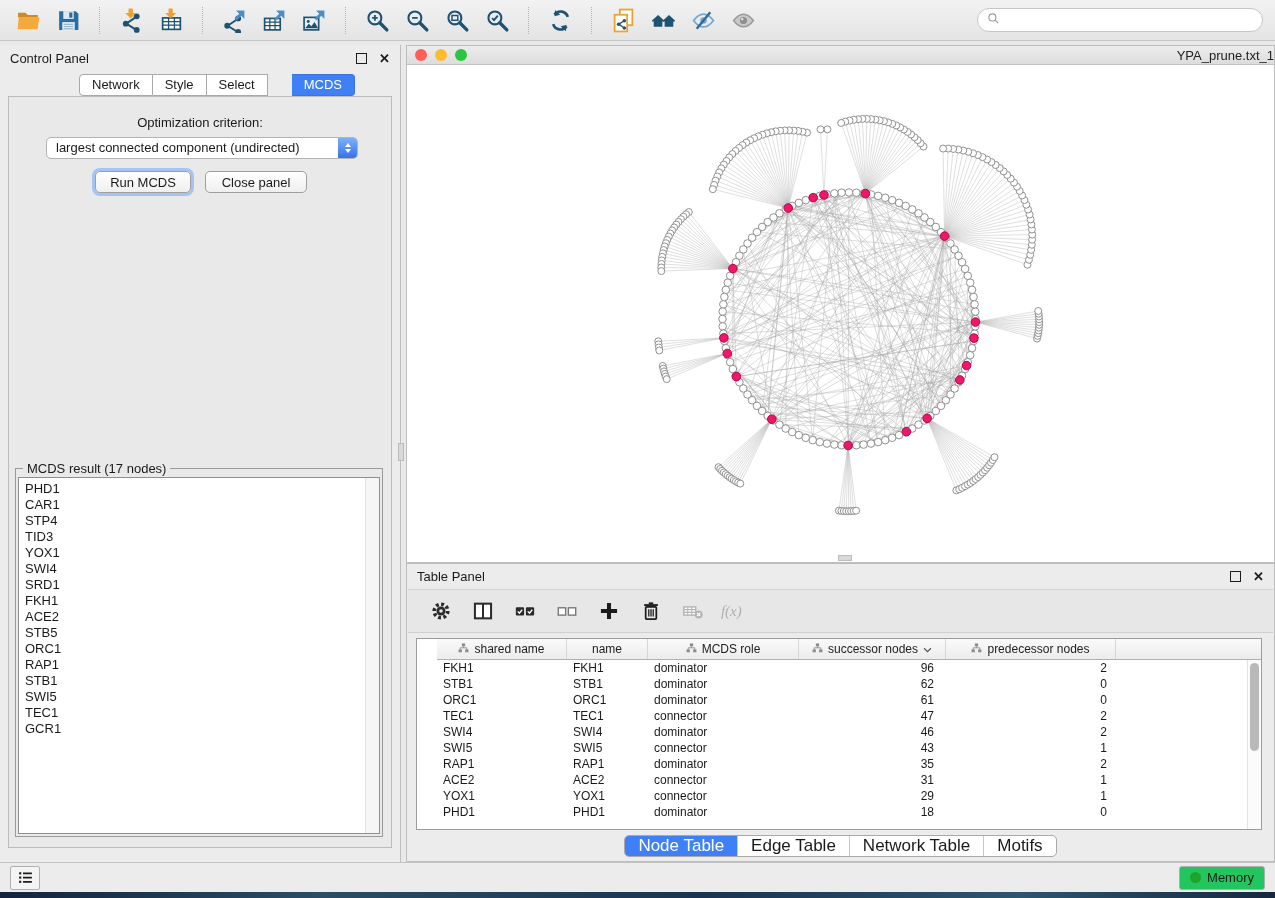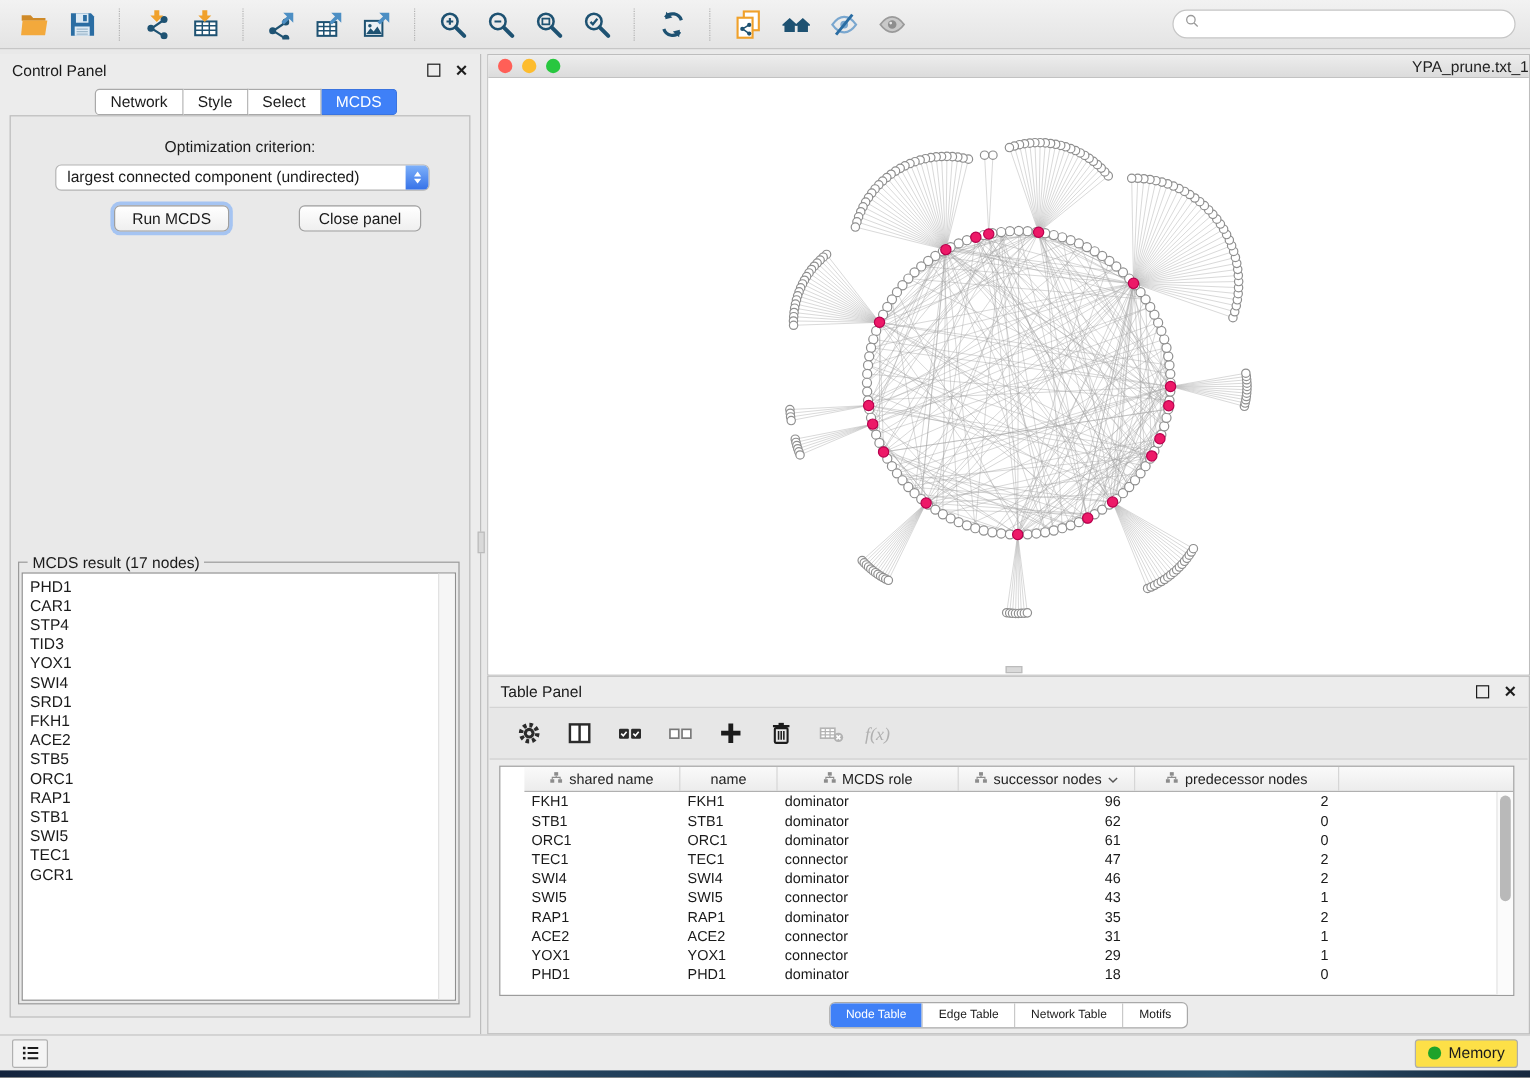--- a/index.html
+++ b/index.html
@@ -22,38 +22,38 @@
   .control-panel{position:absolute;left:0;top:45px;width:401px;height:817px;background:#ececec;
                  border-right:1px solid #bdbdbd;box-sizing:border-box;}
   .panel-title-row{height:26px;display:flex;align-items:center;padding:0 10px;font-size:13px;}
   .win-btns{margin-left:auto;display:flex;gap:12px;align-items:center;}
   .float-btn{width:9px;height:9px;border:1.5px solid #1c1c1c;background:transparent;}
   .close-btn{font-size:13px;font-weight:700;line-height:1;color:#1c1c1c;}
   .cp-tabs{position:absolute;left:79px;top:29px;display:flex;}
   .tab{height:20px;line-height:20px;padding:0 12px;font-size:13px;background:#fff;
        border:1px solid #a9a9a9;border-left:none;}
   .tab:first-child{border-left:1px solid #a9a9a9;border-radius:4px 0 0 4px;}
-  .tab:last-child{border-radius:0 4px 4px 0;}
+  .tab:last-child{border-radius:0 4px 4px 0;margin-left:24px;}
   .tab.active{background:#3f80f7;color:#fff;border-color:#3a74e0;}
   .cp-content{position:absolute;left:8px;top:51px;width:384px;height:752px;box-sizing:border-box;
               background:#e9e9e9;border:1px solid #bcbcbc;}
   .opt-label{position:absolute;top:18px;width:100%;text-align:center;font-size:13px;}
   .combo{position:absolute;left:37px;top:40px;width:312px;height:22px;background:#fff;
          border:1px solid #b3b3b3;border-radius:5px;font-size:13px;line-height:20px;
          padding-left:9px;box-sizing:border-box;}
   .combo-cap{position:absolute;right:0px;top:0px;bottom:0px;width:19px;border-radius:0 4px 4px 0;
              background:linear-gradient(#7db0fa,#3672e8);display:flex;flex-direction:column;
              align-items:center;justify-content:center;gap:2px;}
   .chev{width:0;height:0;border-left:3.5px solid transparent;border-right:3.5px solid transparent;}
   .chev.up{border-bottom:4px solid #fff;}
   .chev.down{border-top:4px solid #fff;}
   .btn{position:absolute;height:22px;background:linear-gradient(#ffffff,#efefef);border:1px solid #9f9f9f;
        border-radius:5px;font-size:13px;display:flex;align-items:center;justify-content:center;box-sizing:border-box;}
   #run-btn{left:86px;top:74px;width:96px;box-shadow:0 0 0 3px rgba(110,165,250,.55);}
-  #closep-btn{left:196px;top:74px;width:102px;margin-left:44px;}
+  #closep-btn{left:196px;top:74px;width:102px;}
   .result-group{position:absolute;left:6px;right:8px;top:371px;bottom:10px;border:1px solid #9a9a9a;}
   .result-title{position:absolute;top:-8px;left:7px;background:#e9e9e9;padding:0 4px;font-size:13px;}
   .result-list{position:absolute;left:2px;right:2px;top:8px;bottom:2px;background:#fff;
                border:1px solid #8f8f8f;font-size:13px;overflow:hidden;}
   .result-items{padding-top:3px;}
   .list-item{height:16px;line-height:16px;padding-left:6px;}
   .result-scroll{position:absolute;top:0;bottom:0;right:0;width:13px;background:#f6f6f6;border-left:1px solid #e2e2e2;}
 
   
   .network-panel{position:absolute;left:406px;top:45px;width:869px;height:518px;background:#fff;
@@ -78,31 +78,31 @@
   .thead{display:flex;height:20px;background:linear-gradient(#fafafa,#ececec);
          border-bottom:1px solid #b0b0b0;font-size:12px;color:#222;}
   .th{display:flex;align-items:center;justify-content:center;gap:5px;border-right:1px solid #d6d6d6;box-sizing:border-box;}
   .tr{display:flex;height:16px;line-height:16px;font-size:12px;}
   .td{box-sizing:border-box;padding:0 6px;white-space:nowrap;overflow:hidden;}
   .td.num{text-align:right;}
   .v-scroll{position:absolute;top:21px;bottom:0;right:0;width:13px;background:#fbfbfb;border-left:1px solid #e3e3e3;}
   .v-thumb{position:absolute;left:2px;right:2px;top:3px;height:88px;background:#b9b9b9;border-radius:5px;}
   .tp-tabs{height:31px;display:flex;align-items:center;justify-content:center;}
   .seg{display:flex;border:1px solid #a9a9a9;border-radius:5px;overflow:hidden;background:#fff;}
-  .sitem{height:20px;line-height:20px;padding:0 13px;font-size:10px;border-left:1px solid #c9c9c9;}
+  .sitem{height:20px;line-height:20px;padding:0 13px;font-size:17px;border-left:1px solid #c9c9c9;}
   .sitem:first-child{border-left:none;}
   .sitem.active{background:#3f80f7;color:#fff;}
 
   
   .status-bar{position:absolute;left:0;top:862px;width:1275px;height:30px;box-sizing:border-box;background:#ececec;
               border-top:1px solid #c4c4c4;display:flex;align-items:center;padding:0 10px;}
   .list-btn{width:28px;height:22px;border:1px solid #b0b0b0;background:#f4f4f4;border-radius:2px;
             display:flex;align-items:center;justify-content:center;}
   .list-btn svg{width:17px;height:17px;}
-  .memory-btn{margin-left:auto;height:22px;border:1px solid #aeaeae;background:#fde047;border-radius:3px;
+  .memory-btn{margin-left:auto;height:22px;border:1px solid #aeaeae;background:#22c55e;border-radius:3px;
               display:flex;align-items:center;gap:6px;padding:0 10px;font-size:13px;}
   .mem-dot{width:11px;height:11px;border-radius:50%;background:#1fa32a;}
   .wallpaper{position:absolute;left:0;top:892px;width:1275px;height:6px;
              background:linear-gradient(90deg,#13233d,#2a4d66 25%,#1a3350 55%,#2c5570 80%,#16283f);}
   .v-handle{position:absolute;left:398px;top:443px;width:6px;height:18px;background:#d9d9d9;
             border:1px solid #bbb;box-sizing:border-box;}
   .h-handle{position:absolute;left:838px;top:555px;width:14px;height:6px;background:#d9d9d9;
             border:1px solid #bbb;box-sizing:border-box;}
 </style>
 </head>

